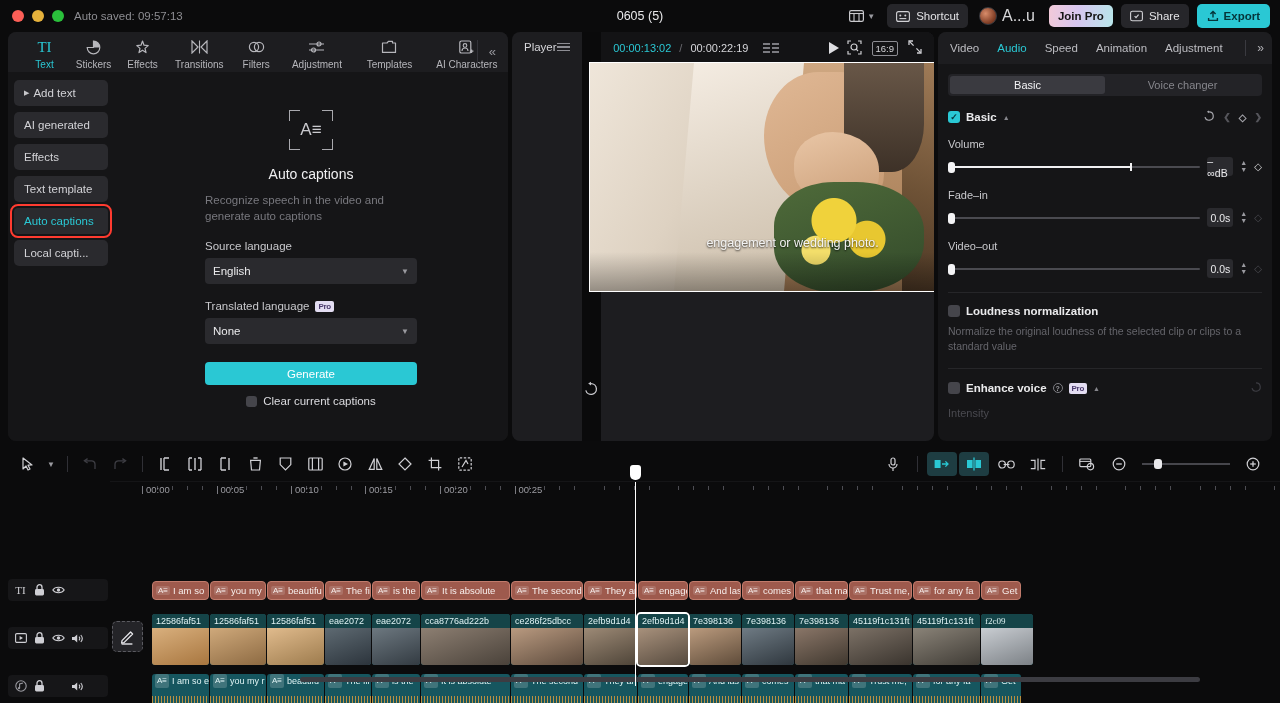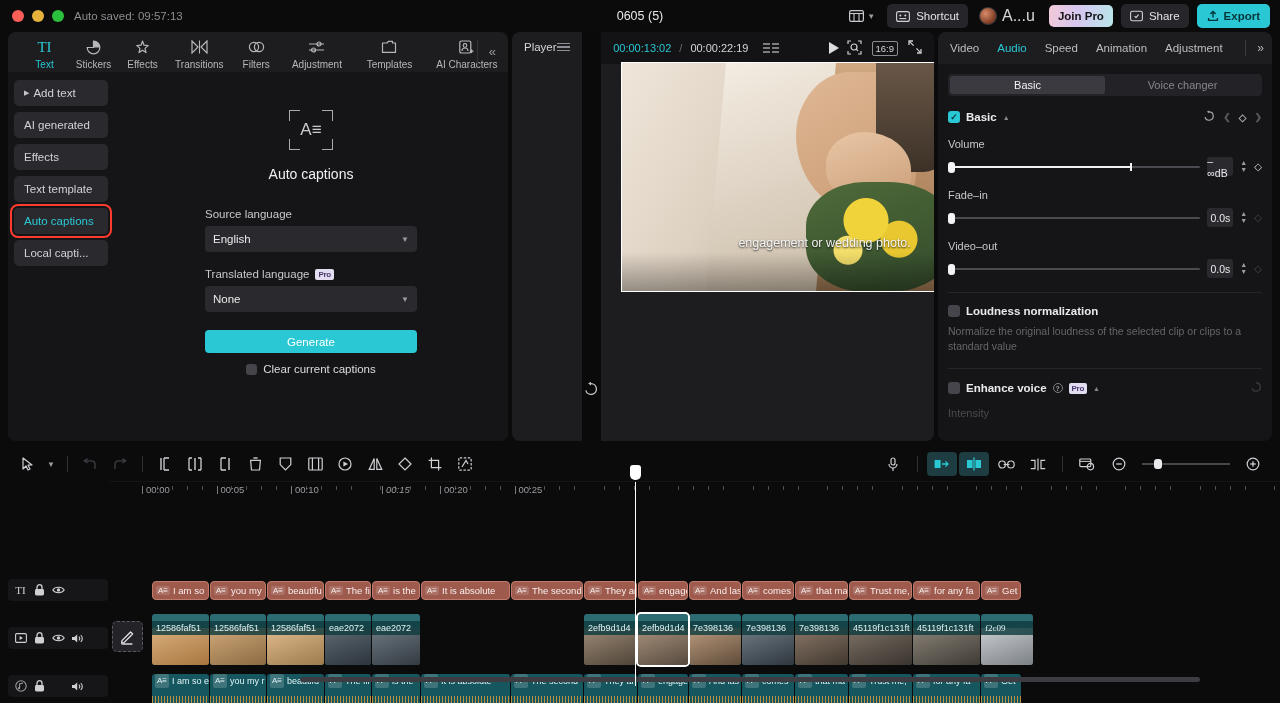--- a/index.html
+++ b/index.html
@@ -162,21 +162,20 @@
   .ham { display:flex; flex-direction:column; gap:2px; cursor:pointer; }
   .ham span { display:block; width:13px; height:1.6px; background:#8d8d93; }
   .stage {
     flex: 1; background: #0a0a0b; position: relative;
     display: flex; align-items: center; justify-content: center;
   }
   .video-frame {
     position: absolute; left: 7px; top: 30px; width: 408px; height: 230px;
     background: linear-gradient(180deg,#cfa882 0%, #b98f68 40%, #9d7752 100%);
     overflow: hidden;
-    margin-left: 32px;
   }
   .vf-sel { position:absolute; inset:0; border:1px solid #ffffff; }
   .vf-handle { position:absolute; width:14px; height:2px; background:#fff; }
   
   .ph-dress {
     position:absolute; left:0; top:0; width:150px; height:230px;
     background: linear-gradient(120deg,#efe6da 0%, #ded2c2 60%, #c9bcab 100%);
   }
   .ph-dress2 {
     position:absolute; left:95px; top:0; width:110px; height:230px;
@@ -364,21 +363,21 @@
   }
   .ctext .tg {
     font-size: 8px; background: rgba(255,255,255,.14); border-radius: 2px;
     padding: 0 2px; flex: none;
   }
   .cvid {
     position: absolute; height: 51px; border-radius: 3px; overflow: hidden;
     cursor: pointer; background: #2d6b72;
   }
   .cvid .vlabel {
-    position: absolute; left: 0; right: 0; top: 7px; height: 14px;
+    position: absolute; left: 0; right: 0; top: 0; height: 14px;
     background: rgba(16,60,64,.82); font-size: 9px; color: #dff3f4;
     padding: 0 4px; line-height: 14px; overflow: hidden; white-space: nowrap;
   }
   .cvid .thumb { position: absolute; left: 0; right: 0; top: 14px; bottom: 0; }
   .cvid.sel { outline: 2px solid #ffffff; z-index: 5; }
   .caud {
     position: absolute; height: 42px; border-radius: 3px; overflow: hidden;
     background: #16565f; cursor: pointer;
   }
   .caud .alabel {
@@ -563,20 +562,21 @@
 
       <div class="captions-pane">
         <div class="cap-icon">
           <div class="corner tl"></div>
             <div class="corner tr"></div>
           <div class="corner bl"></div>
             <div class="corner br"></div>
           <div class="cap-glyph">A≡</div>
         </div>
         <div class="cap-title">Auto captions</div>
+        <div class="cap-desc">Recognize speech in the video and generate auto captions</div>
 
         <div class="field-label">
           <span>Source language</span>
         </div>
         <div class="select">
           <span>English</span>
           <span class="chev-sm">▼</span>
         </div>
 
         <div class="field-label">
@@ -975,21 +975,21 @@
         <div class="rtick" style="left: 1045.2px;"></div>
         <div class="rtick" style="left: 1060.1px;"></div>
         <div class="rtick" style="left: 1089.9px;"></div>
         <div class="rtick" style="left: 1104.8px;"></div>
         <div class="rtick" style="left: 1119.7px;"></div>
         <div class="rtick" style="left: 1134.6px;"></div>
         <div class="rtick" style="left: 1164.4px;"></div>
         <div class="rmaj" style="left: 32px;"><i></i>00:00</div>
         <div class="rmaj" style="left: 106.5px;"><i></i>00:05</div>
         <div class="rmaj" style="left: 181px;"><i></i>00:10</div>
-        <div class="rmaj" style="left: 272px; font-style: italic;"><i></i>00:15</div>
+        <div class="rmaj" style="left: 255px;"><i></i>00:15</div>
         <div class="rmaj" style="left: 330px;"><i></i>00:20</div>
         <div class="rmaj" style="left: 404.5px;"><i></i>00:25</div>
       </div>
 
     <div class="tracks">
       <div class="head-col">
         <div class="thead" style="top:78px;">
           <span class="ticon" style="font-family:'Liberation Serif',serif;font-size:11px;">TI</span>
           <span class="ticon">
             <svg width="11" height="12" viewBox="0 0 11 12">
@@ -1139,20 +1139,28 @@
             <div class="vlabel">12586faf51</div>
           </div>
           <div class="cvid" style="left: 173px; width: 46px; top: 113px;">
             <div class="thumb" style="background: linear-gradient(160deg, rgb(94, 106, 114), rgb(44, 52, 60));"></div>
             <div class="vlabel">eae2072</div>
           </div>
           <div class="cvid" style="left: 220px; width: 48px; top: 113px;">
             <div class="thumb" style="background: linear-gradient(160deg, rgb(109, 120, 128), rgb(51, 59, 66));"></div>
             <div class="vlabel">eae2072</div>
           </div>
+          <div class="cvid" style="left: 269px; width: 89px; top: 113px;">
+            <div class="thumb" style="background: linear-gradient(160deg, rgb(141, 127, 114), rgb(74, 66, 58));"></div>
+            <div class="vlabel">cca8776ad222b</div>
+          </div>
+          <div class="cvid" style="left: 359px; width: 72px; top: 113px;">
+            <div class="thumb" style="background: linear-gradient(160deg, rgb(185, 154, 128), rgb(92, 74, 60));"></div>
+            <div class="vlabel">ce286f25dbcc</div>
+          </div>
           <div class="cvid" style="left: 432px; width: 53px; top: 113px;">
             <div class="thumb" style="background: linear-gradient(160deg, rgb(157, 138, 118), rgb(78, 68, 56));"></div>
             <div class="vlabel">2efb9d1d4</div>
           </div>
           <div class="cvid sel" style="left: 486px; width: 50px; top: 113px;">
             <div class="thumb" style="background: linear-gradient(160deg, rgb(168, 145, 124), rgb(86, 74, 62));"></div>
             <div class="vlabel">2efb9d1d4</div>
           </div>
           <div class="cvid" style="left: 537px; width: 52px; top: 113px;">
             <div class="thumb" style="background: linear-gradient(160deg, rgb(187, 155, 126), rgb(95, 76, 58));"></div>

